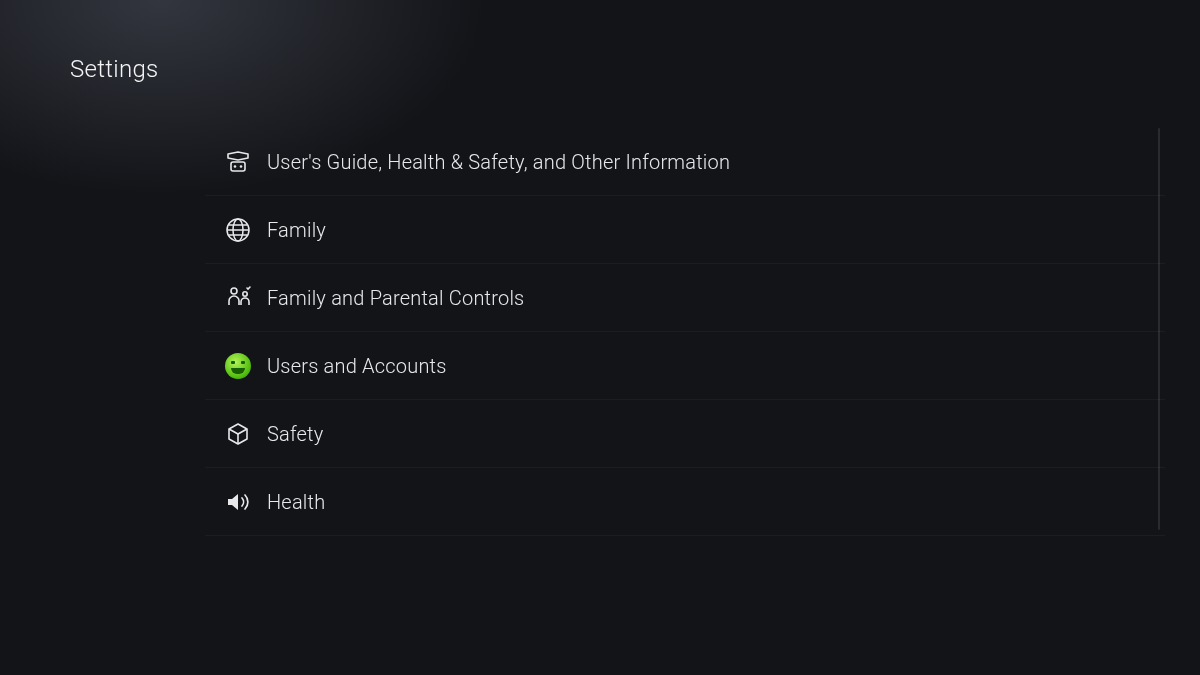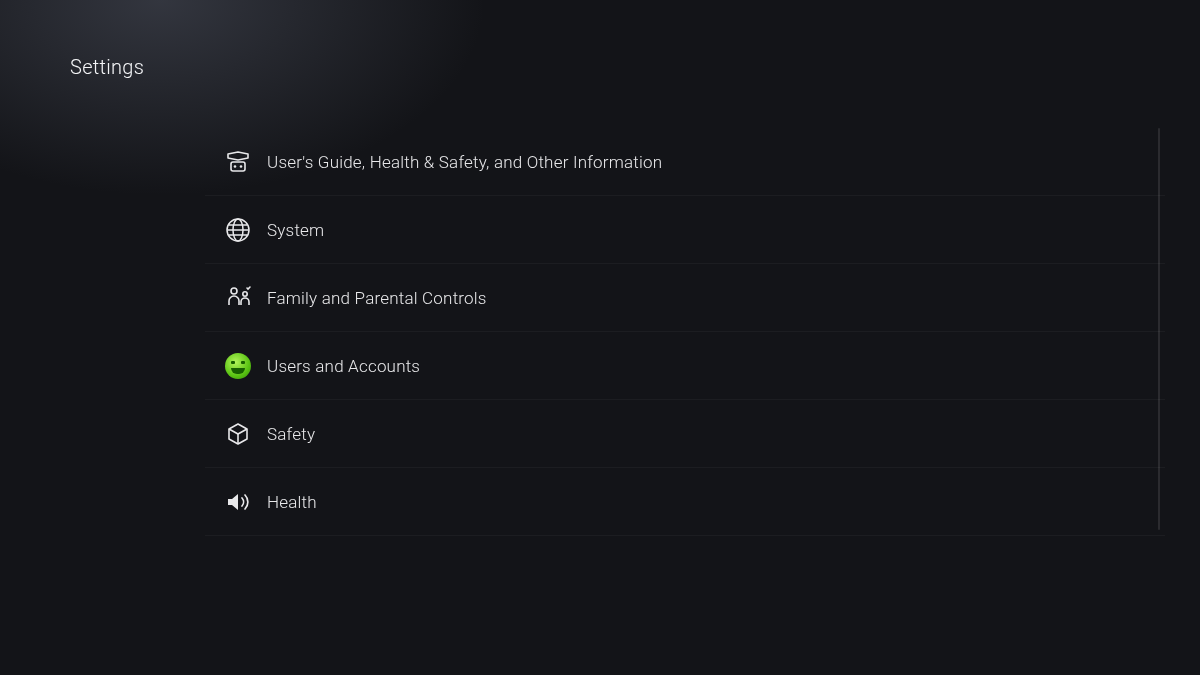--- a/index.html
+++ b/index.html
@@ -9,21 +9,21 @@
       overflow: hidden;
       background: radial-gradient(ellipse 500px 300px at 160px 0px, rgba(90,95,110,0.45), rgba(22,24,28,0) 65%), #131418;
       font-family: -apple-system, "Segoe UI", Roboto, Arial, sans-serif;
       color: #e6e7ea;
       -webkit-font-smoothing: antialiased;
     }
     .page-title {
       position: absolute;
       left: 70px;
       top: 55px;
-      font-size: 20px;
+      font-size: 24px;
       font-weight: 300;
       letter-spacing: 0.3px;
       color: #f4f5f7;
     }
     .settings-list {
       position: absolute;
       left: 205px;
       top: 128px;
       width: 960px;
     }
@@ -41,21 +41,21 @@
     }
     .icon-slot {
       width: 42px;
       height: 28px;
       display: flex;
       align-items: center;
       justify-content: flex-start;
       flex: 0 0 42px;
     }
     .label {
-      font-size: 17px;
+      font-size: 20px;
       font-weight: 300;
       color: #e8e8ea;
       letter-spacing: 0.2px;
     }
     .scroll-track {
       position: absolute;
       right: 40px;
       top: 128px;
       width: 2px;
       height: 402px;
@@ -102,21 +102,21 @@
 
 
   <div class="row">
     <span class="icon-slot">
       <svg width="26" height="26" viewBox="0 0 26 26" fill="none" stroke="#e8e8ea" stroke-width="1.5">
         <circle cx="13" cy="13" r="11"></circle>
         <ellipse cx="13" cy="13" rx="5" ry="11"></ellipse>
         <path d="M2 13 H24 M3.5 8 H22.5 M3.5 18 H22.5"></path>
       </svg>
     </span>
-    <span class="label">System</span>
+    <span class="label">Family</span>
   </div>
 
   <div class="row">
     <span class="icon-slot">
       <svg width="28" height="26" viewBox="0 0 28 26" fill="none" stroke="#e8e8ea" stroke-width="1.6">
         <circle cx="9" cy="6" r="3"></circle>
         <path d="M4 20 v-4 a5 5 0 0 1 10 0 v4"></path>
         <circle cx="20" cy="9" r="2.2"></circle>
         <path d="M16 20 v-3 a4 4 0 0 1 8 0 v3"></path>
         <path d="M22 3 l1 1 l2 -2" stroke-linecap="round"></path>

